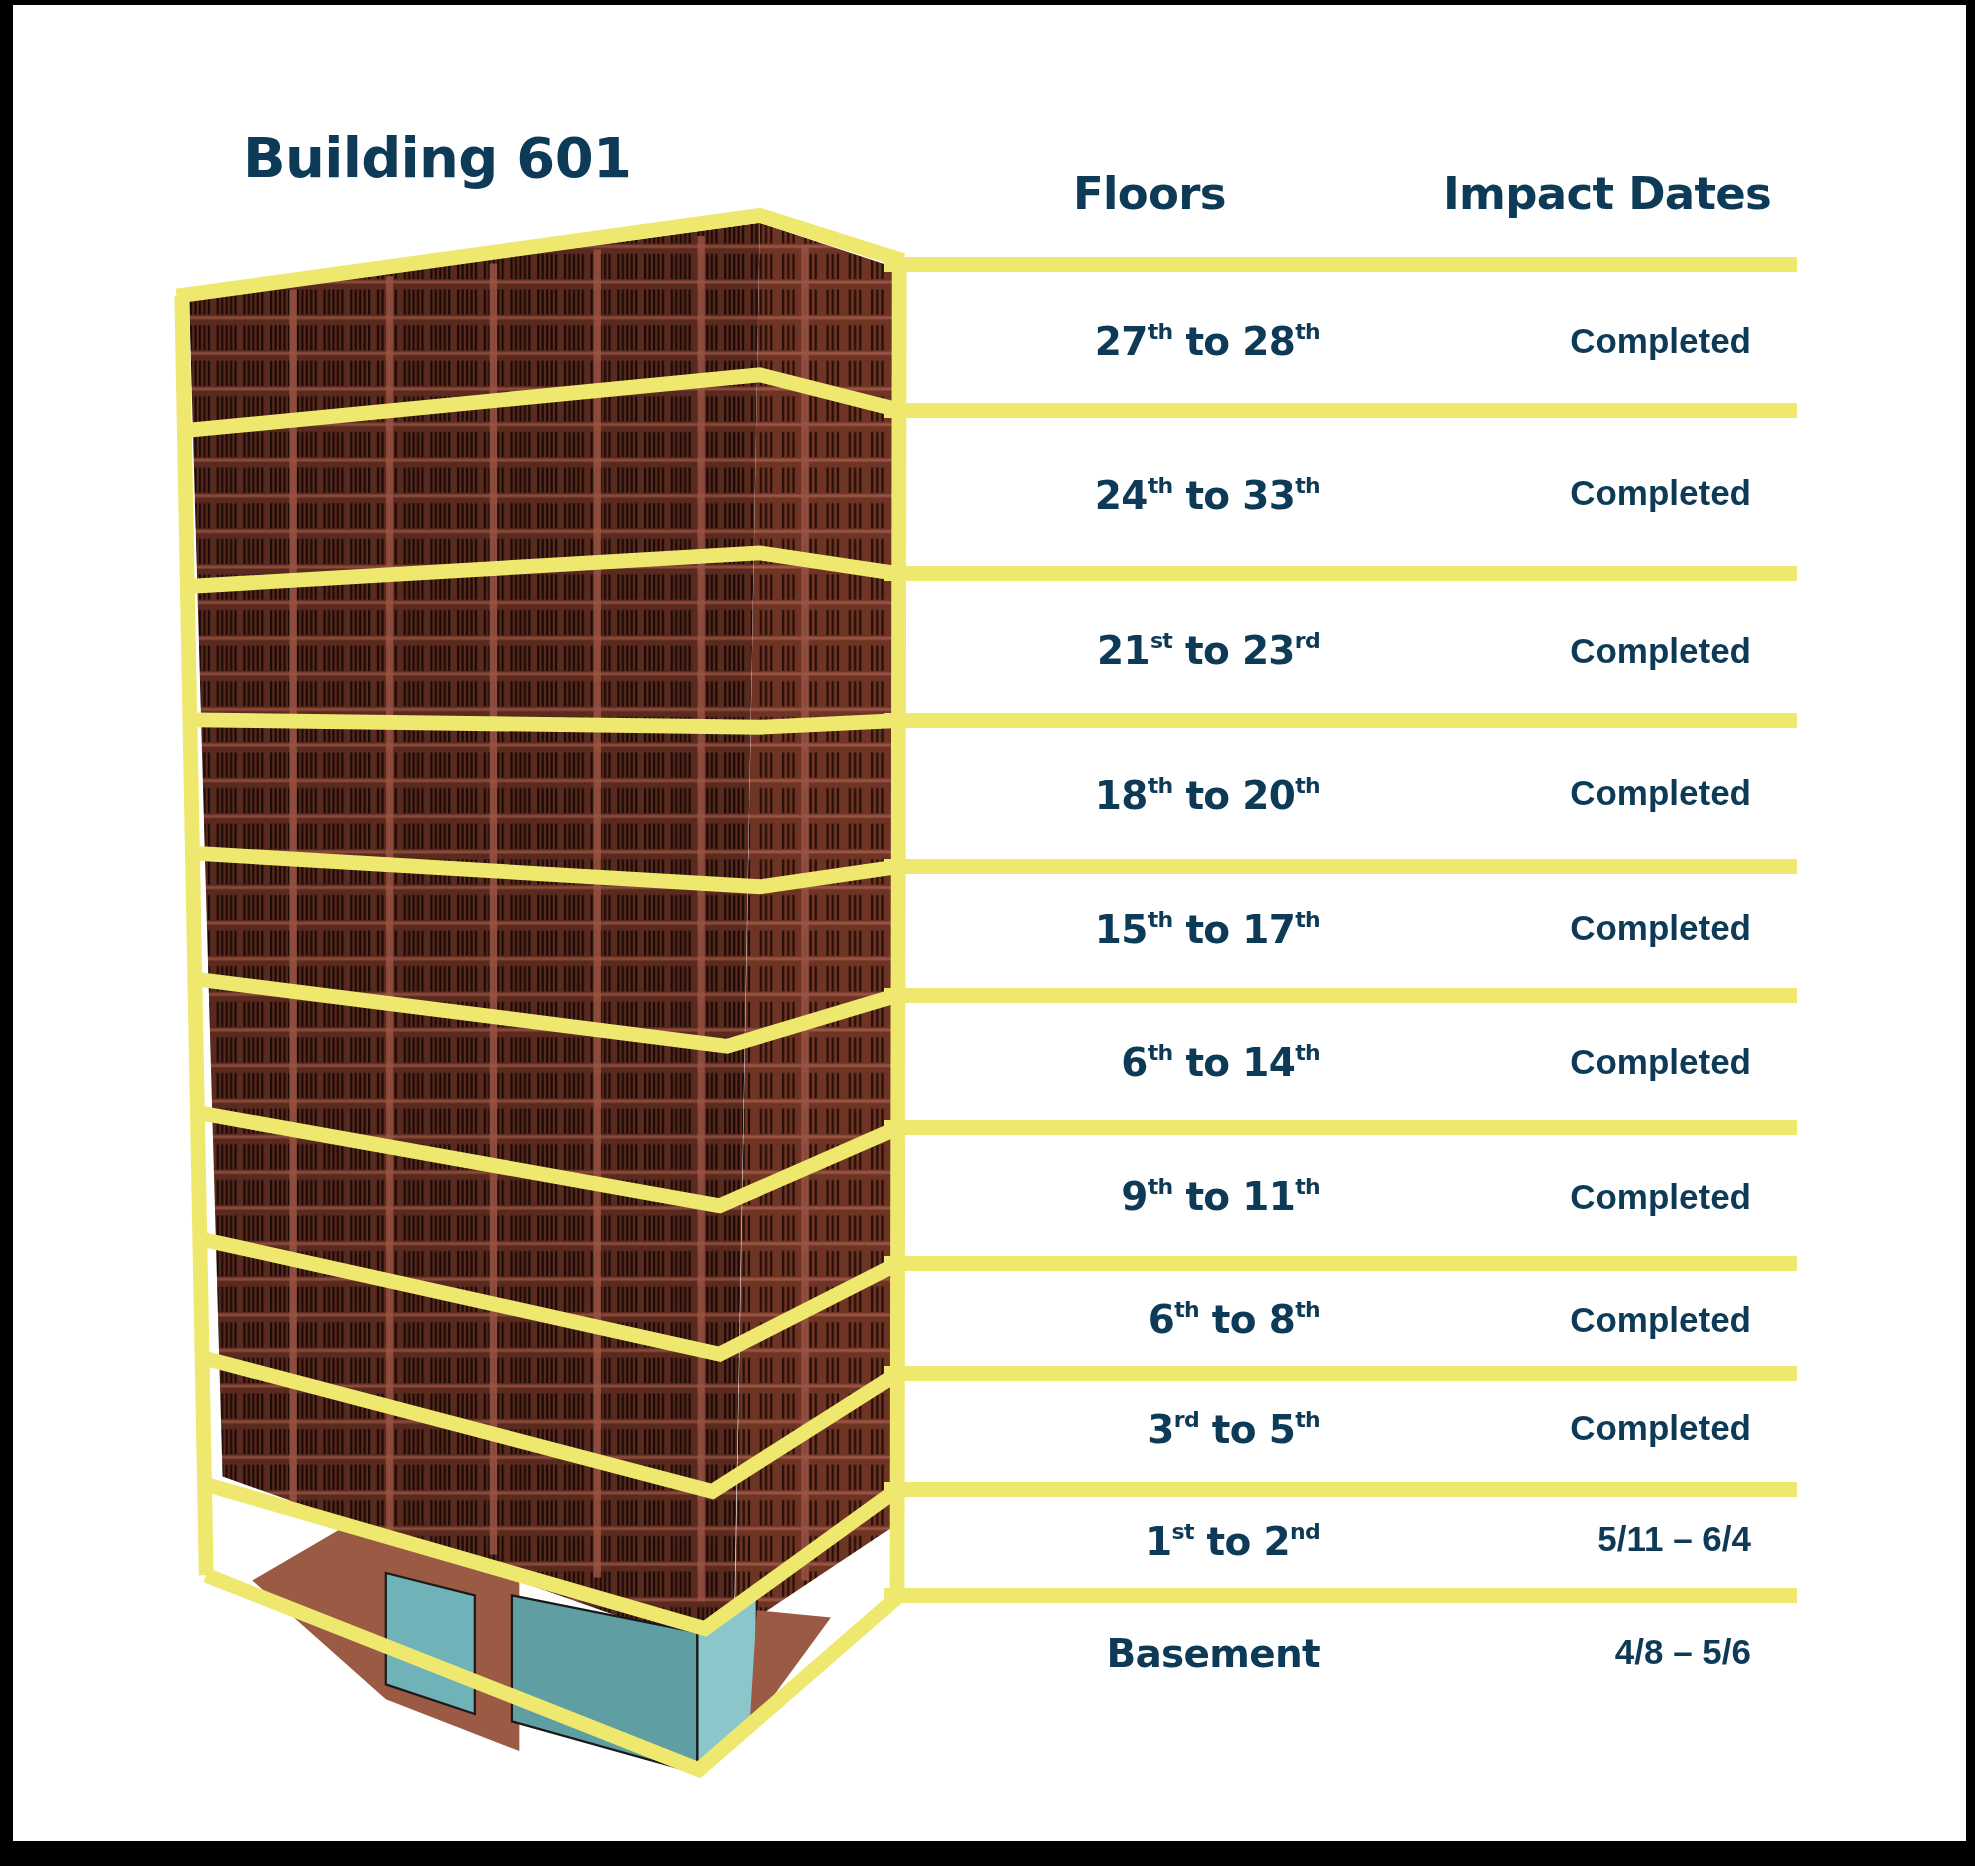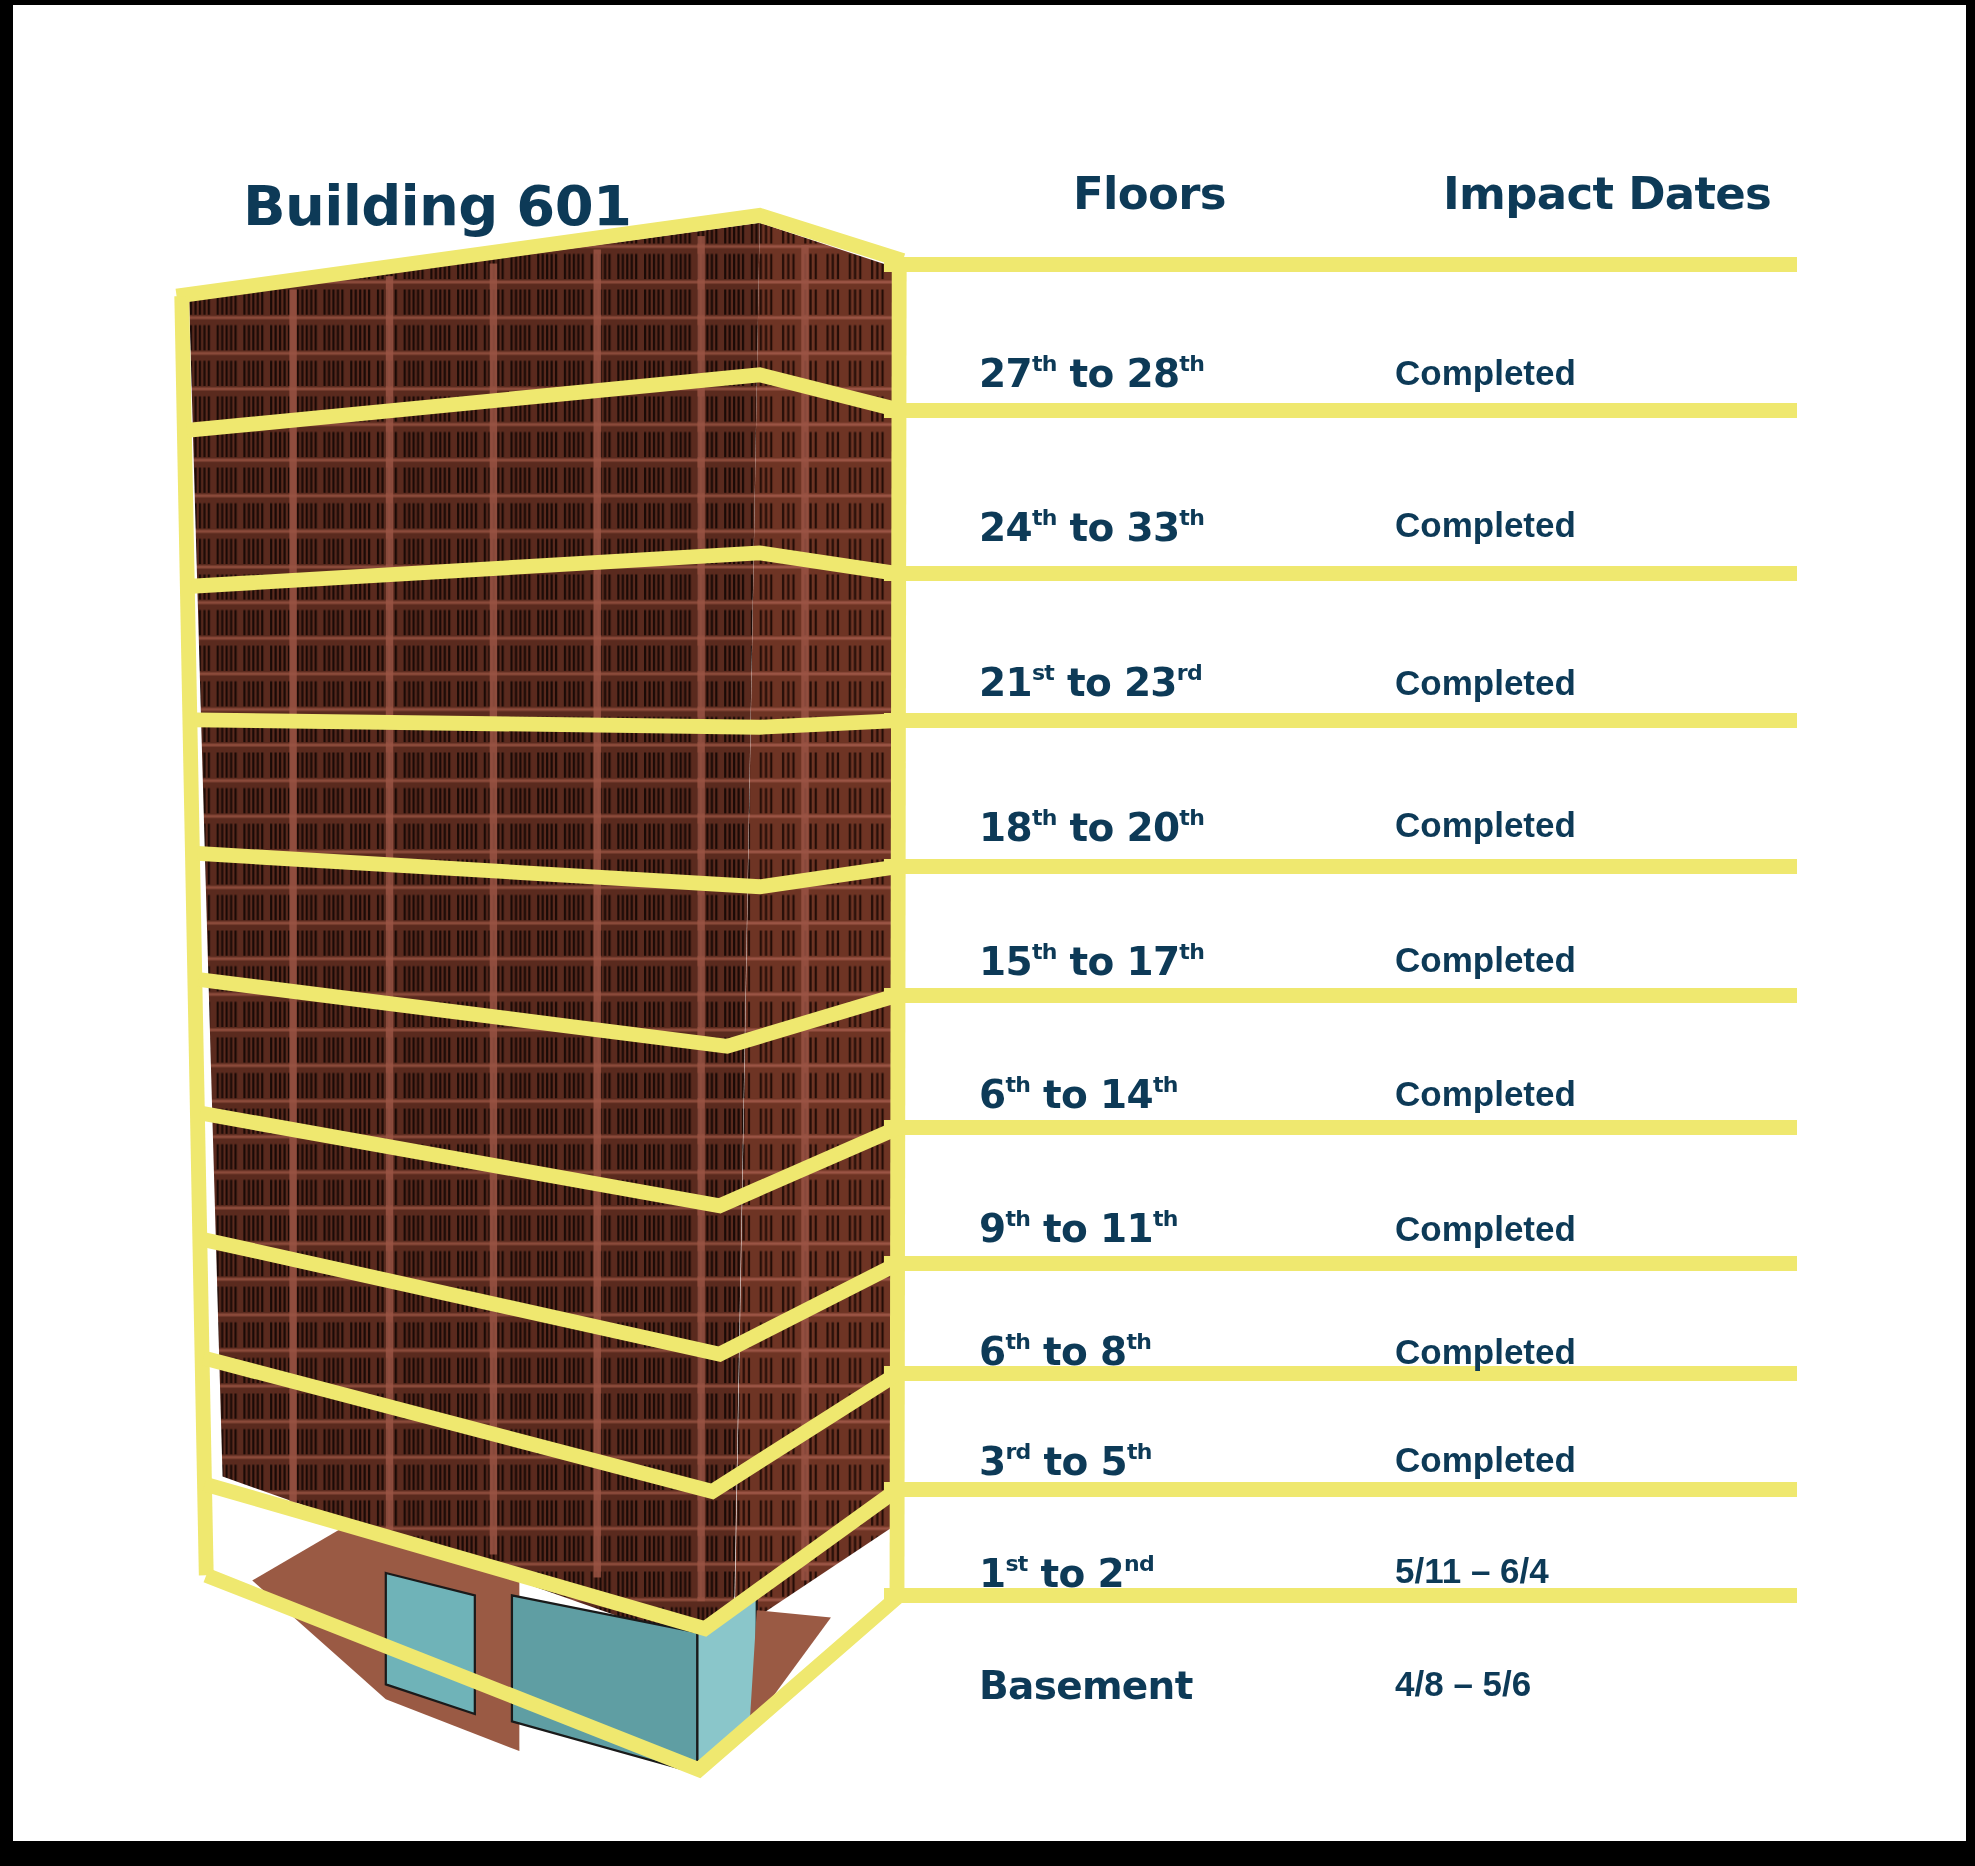--- a/index.html
+++ b/index.html
@@ -1,24 +1,24 @@
 <!DOCTYPE html>
 <html style="font-size:12px"><head>
 <meta charset="utf-8">
 <style>
   html, body { margin:0; padding:0; }
   body { width:1975px; height:1867px; background:#000; position:relative; overflow:hidden;
          font-family:"Liberation Sans", sans-serif; }
   .canvas { position:absolute; left:13.4px; top:5.2px; width:1953px; height:1836px; background:#fff; }
   .title { position:absolute; left:243px; top:125px; font-size:56px; font-weight:bold; color:#0d3a57;
-           font-family:"DejaVu Sans", sans-serif; letter-spacing:-0.7px;margin-top:48px; }
+           font-family:"DejaVu Sans", sans-serif; letter-spacing:-0.7px; }
   .col-head { position:absolute; top:167px; font-size:45px; font-weight:bold; color:#0d3a57;
               font-family:"DejaVu Sans", sans-serif; letter-spacing:-0.7px;margin-left:48px; }
   .hline { position:absolute; left:884px; width:913px; height:15px; background:#efe86f; }
-  .cell { position:absolute; font-weight:bold; color:#0d3a57; text-align:left; white-space:nowrap;margin-top:32px; }
+  .cell { position:absolute; font-weight:bold; color:#0d3a57; text-align:right; white-space:nowrap; }
   .floor { left:979px; width:341px; font-size:39px; font-family:"DejaVu Sans", sans-serif; letter-spacing:-0.7px; }
   .date { left:1395px; width:356px; font-size:35px; font-family:"Liberation Sans", sans-serif; }
   .floor sup { font-size:22px; vertical-align:16.3px; line-height:0; }
   svg.bldg { position:absolute; left:0; top:0; }
 </style>
 </head>
 <body>
 
 <div class="canvas"></div>
 

